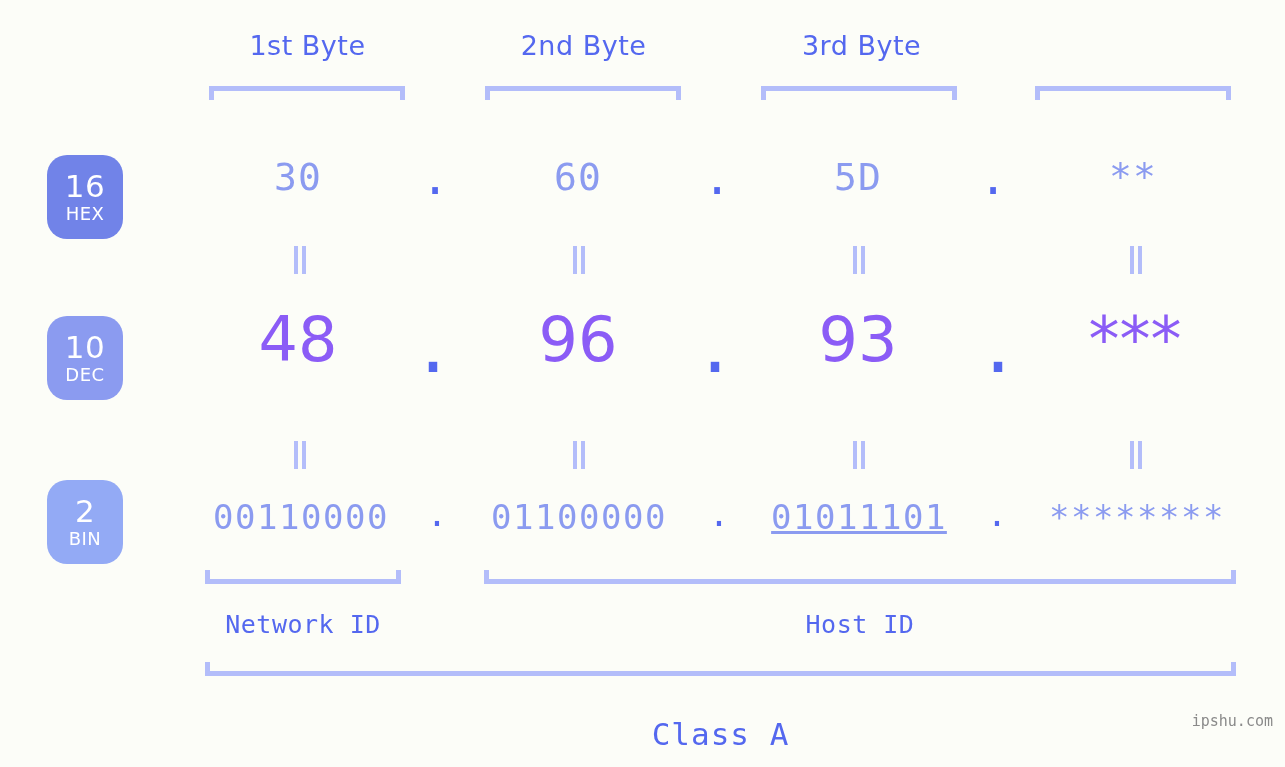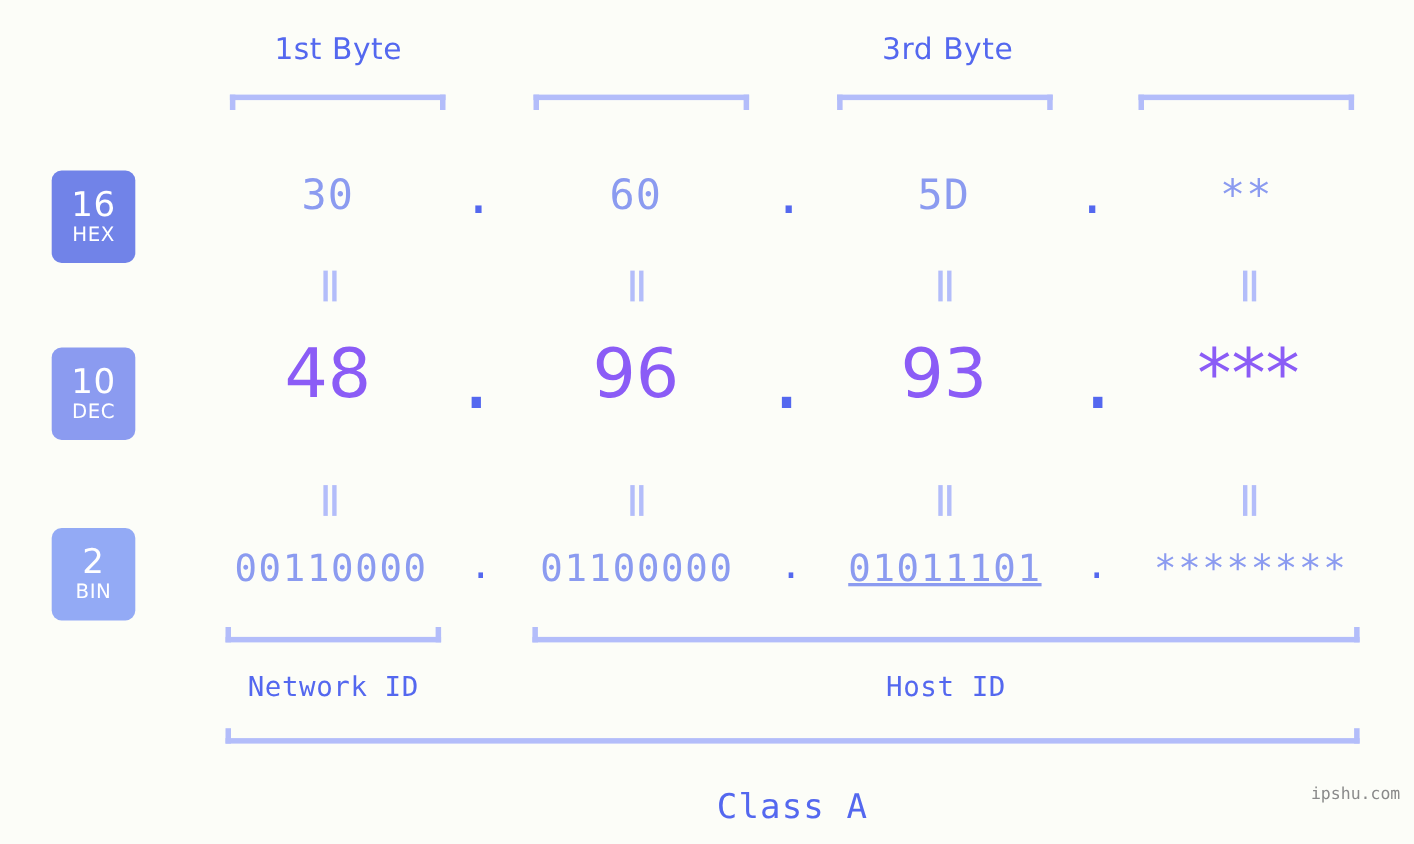--- a/index.html
+++ b/index.html
@@ -48,21 +48,21 @@
     border-right: 5px solid #b3bdfa;
     height: 14px;
     box-sizing: border-box;
   }
 
   
   .badge {
     position: absolute;
     left: 47px;
     width: 76px;
-    border-radius: 9px;
+    border-radius: 20px;
     color: #ffffff;
     text-align: center;
     display: flex;
     flex-direction: column;
     align-items: center;
     justify-content: center;
     line-height: 1;
     font-family: "DejaVu Sans", sans-serif;
   }
   .badge .num {
@@ -181,20 +181,21 @@
     color: #8a8a8a;
     letter-spacing: 0px;
   }
 </style>
 </head>
 <body style="background: rgb(252, 253, 248);">
 
 <div class="stage">
 
   <div class="byte-label" style="left:200px; width:215px;">1st Byte</div>
+  <div class="byte-label" style="left:477px; width:213px;">2nd Byte</div>
   <div class="byte-label" style="left:755px; width:213px;">3rd Byte</div>
 
   <div class="bracket" style="left:209px; top:86px; width:196px;"></div>
   <div class="bracket" style="left:485px; top:86px; width:196px;"></div>
   <div class="bracket" style="left:761px; top:86px; width:196px;"></div>
   <div class="bracket" style="left:1035px; top:86px; width:196px;"></div>
 
   <div class="badge" style="top: 155px; height: 84px; background: rgb(113, 131, 232);">
     <span class="num">16</span>
     <span class="sub">HEX</span>

